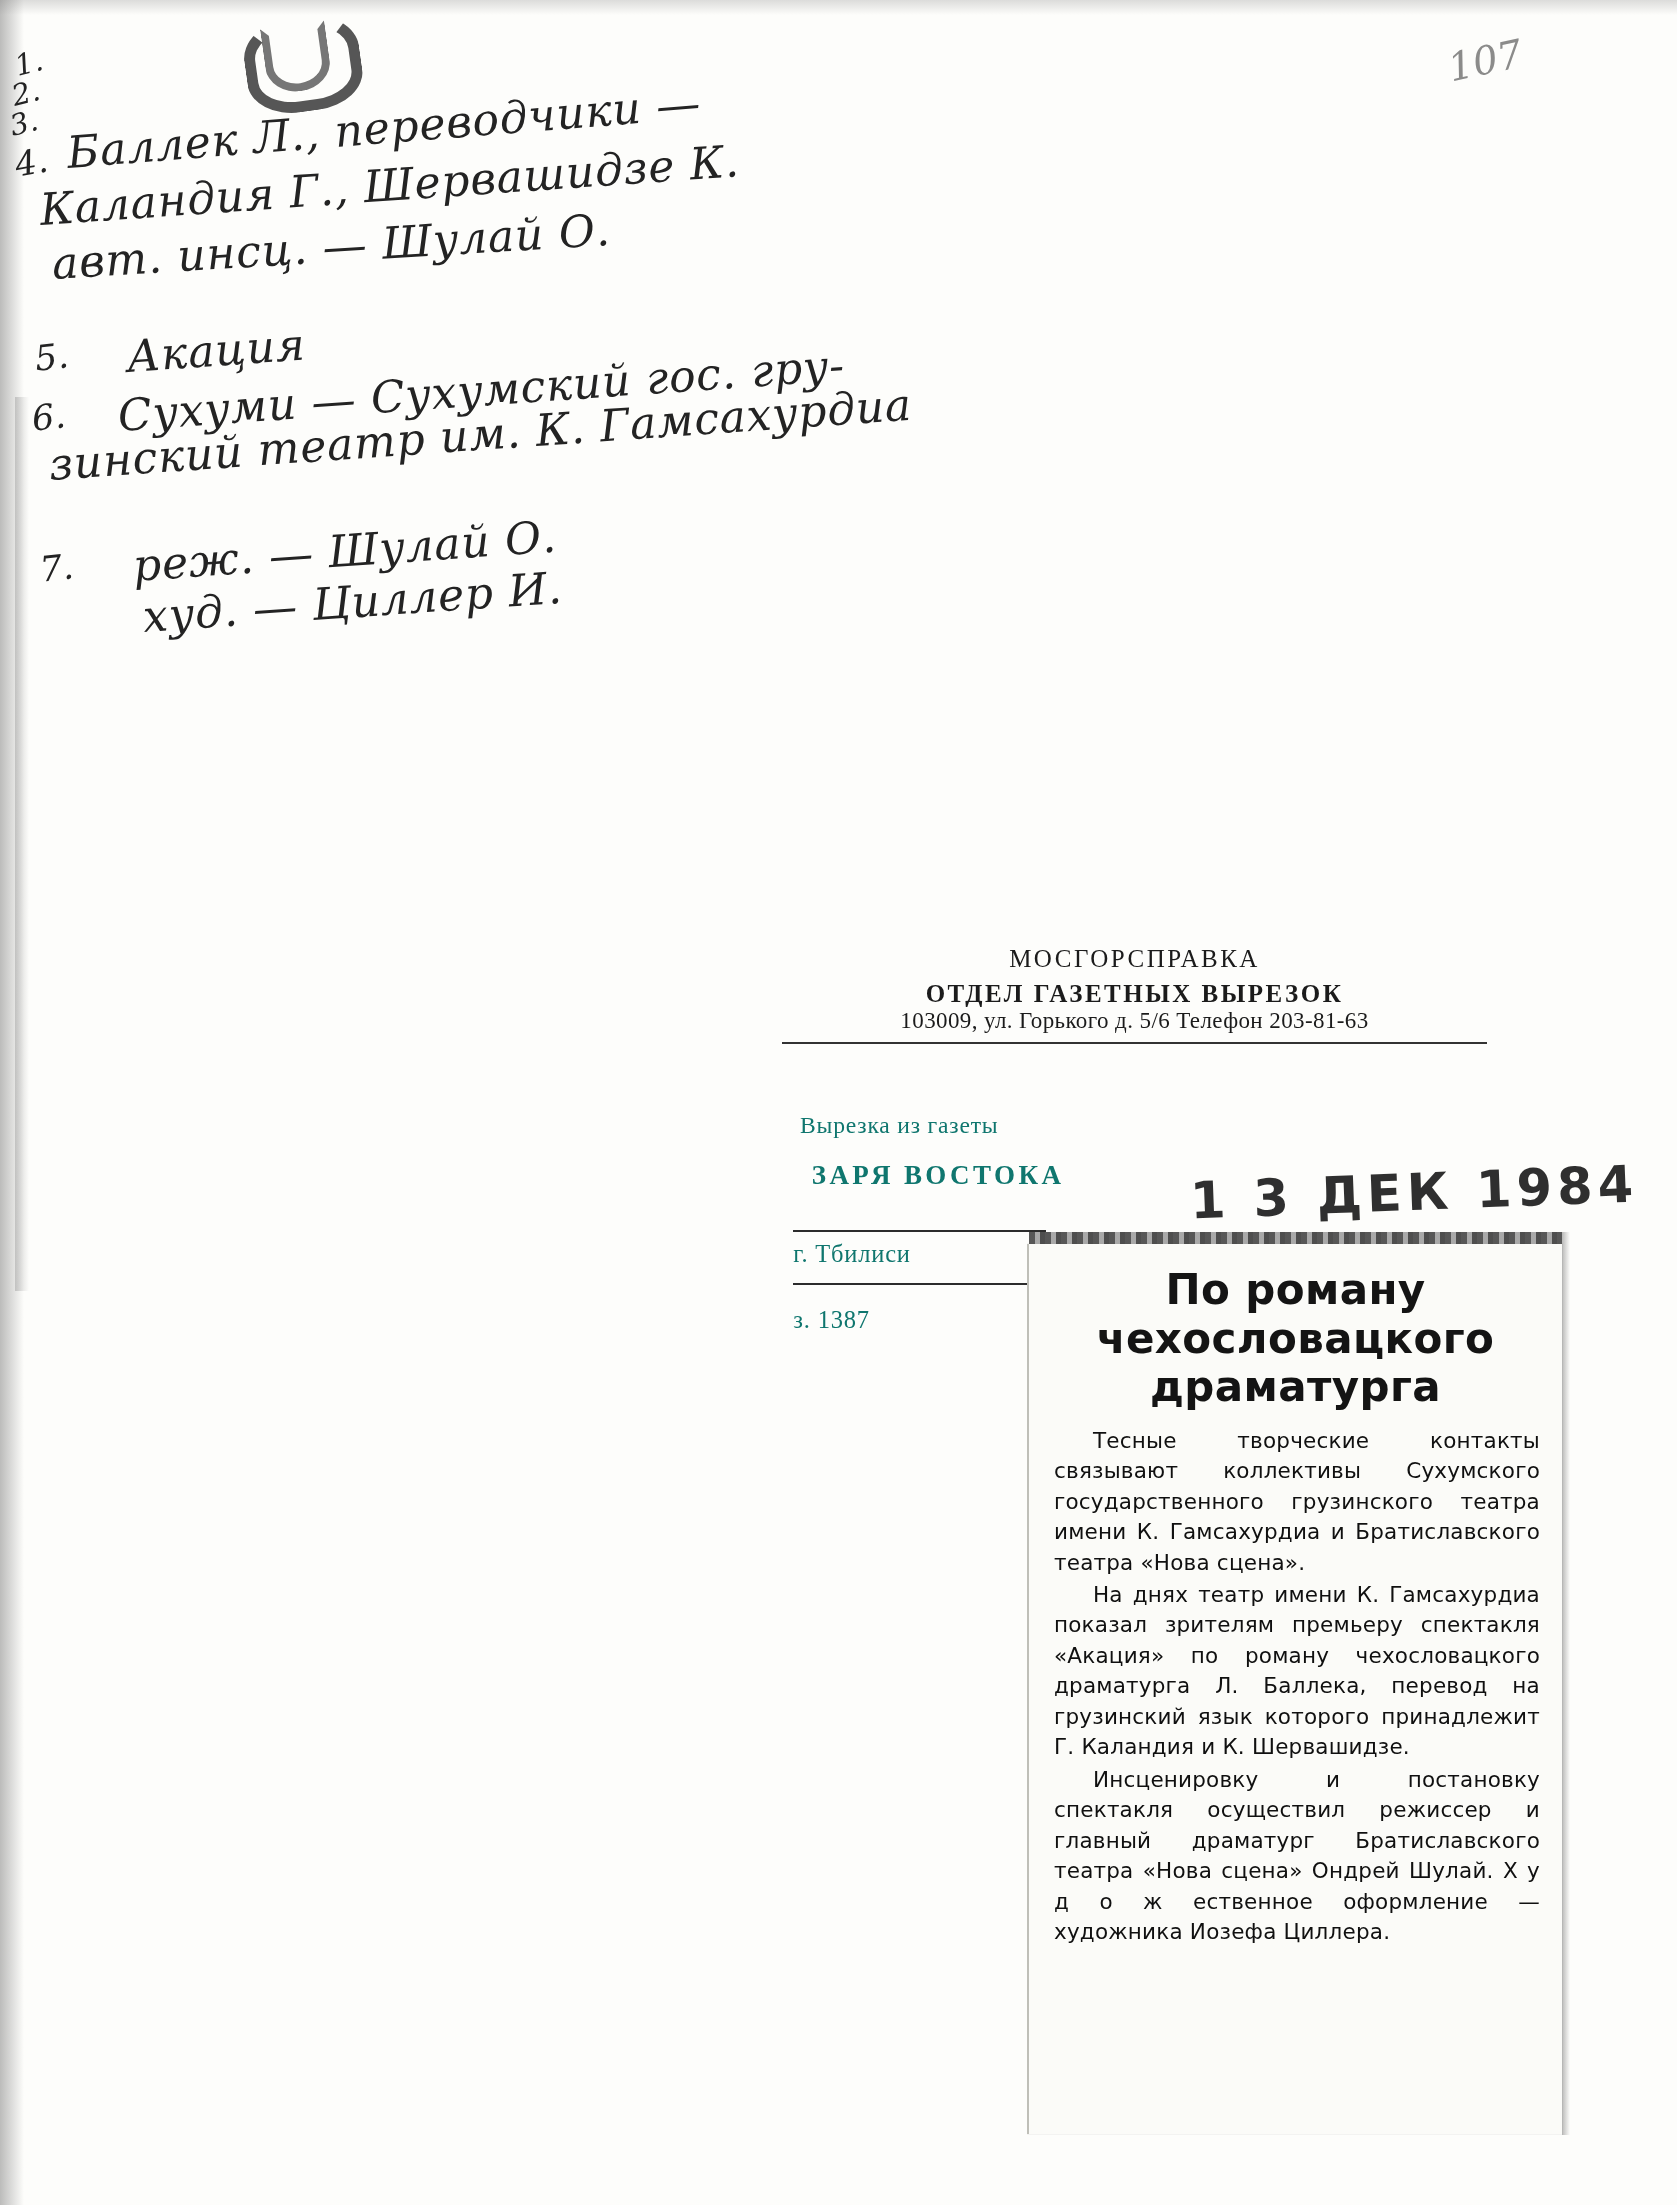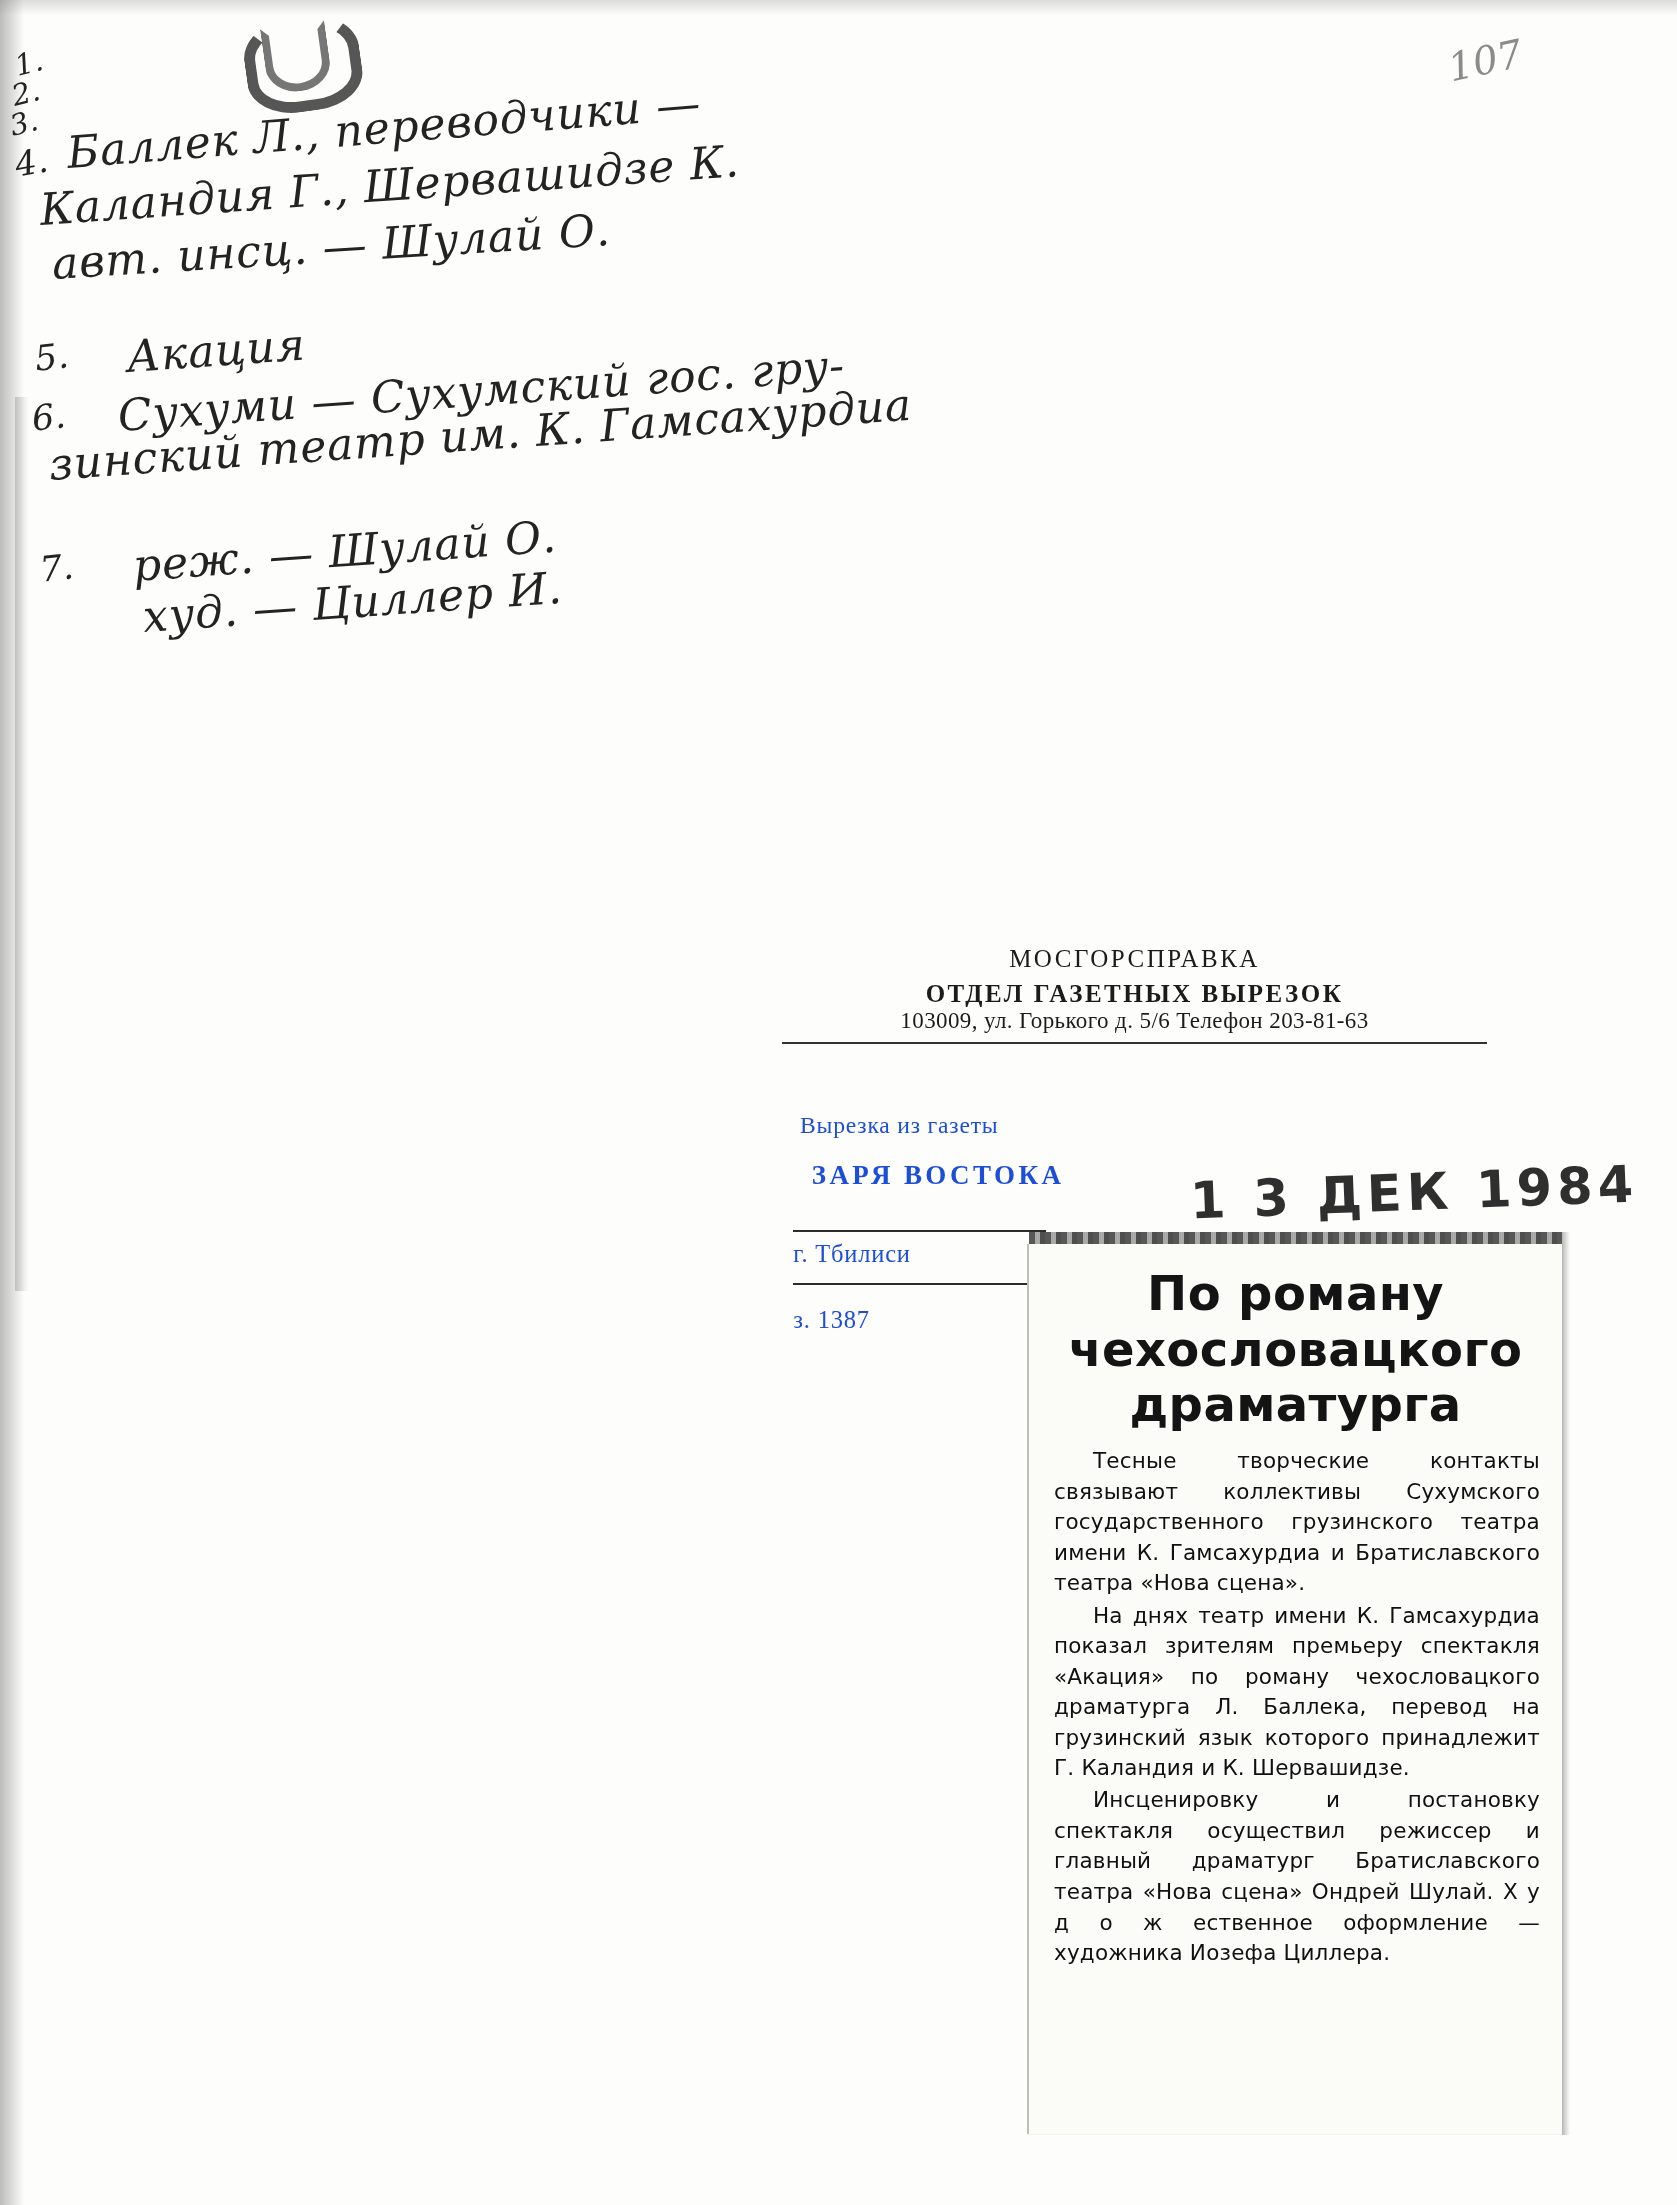--- a/index.html
+++ b/index.html
@@ -166,21 +166,21 @@
     height: 1.7px;
     background: #333;
   }
 
   
   .meta {
     position: absolute;
     left: 800px;
     top: 1112px;
     font-family: "Liberation Serif", serif;
-    color: #1d4ed8;
+    color: #0f766e;
   }
   .meta .m-from {
     font-size: 23.6px;
     letter-spacing: 0.8px;
   }
   .meta .m-paper {
     font-size: 27px;
     font-weight: 700;
     letter-spacing: 3.4px;
     margin-top: 21px;
@@ -241,21 +241,21 @@
   }
   .clip-rightedge {
     position: absolute;
     right: -8.4px; top: -11.8px;
     width: 8.4px; height: 903px;
     background: linear-gradient(to right, rgba(60,60,60,.35), rgba(255,255,255,0));
   }
   .clip-title {
     font-family: "DejaVu Sans", sans-serif;
     font-weight: 700;
-    font-size: 48px;
+    font-size: 42px;
     line-height: 1.16;
     text-align: center;
     color: #141414;
     padding: 22px 23.6px 5px 23.6px;
     letter-spacing: 0.4px;
   }
   .clip-body {
     padding: 8.4px 22px 25px 25px;
     font-family: "DejaVu Sans", sans-serif;
     font-size: 21.5px;

